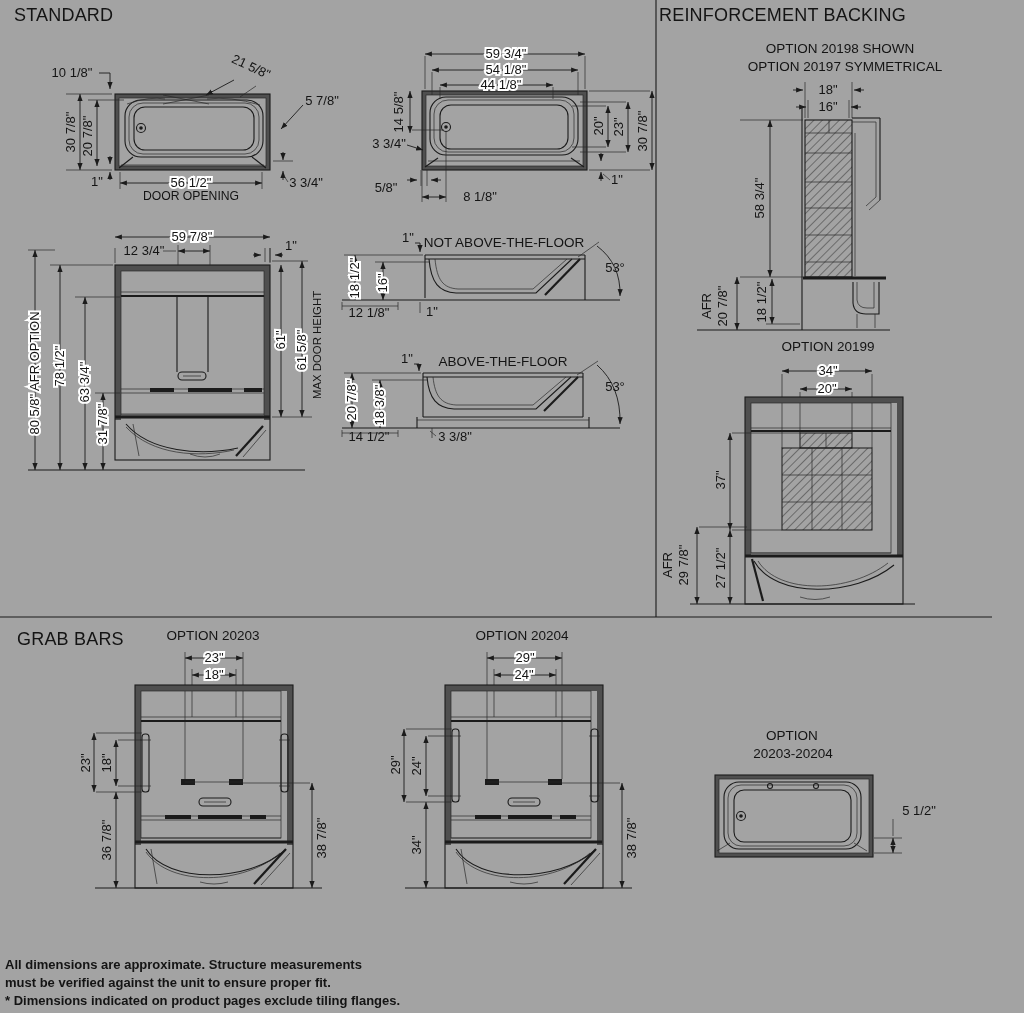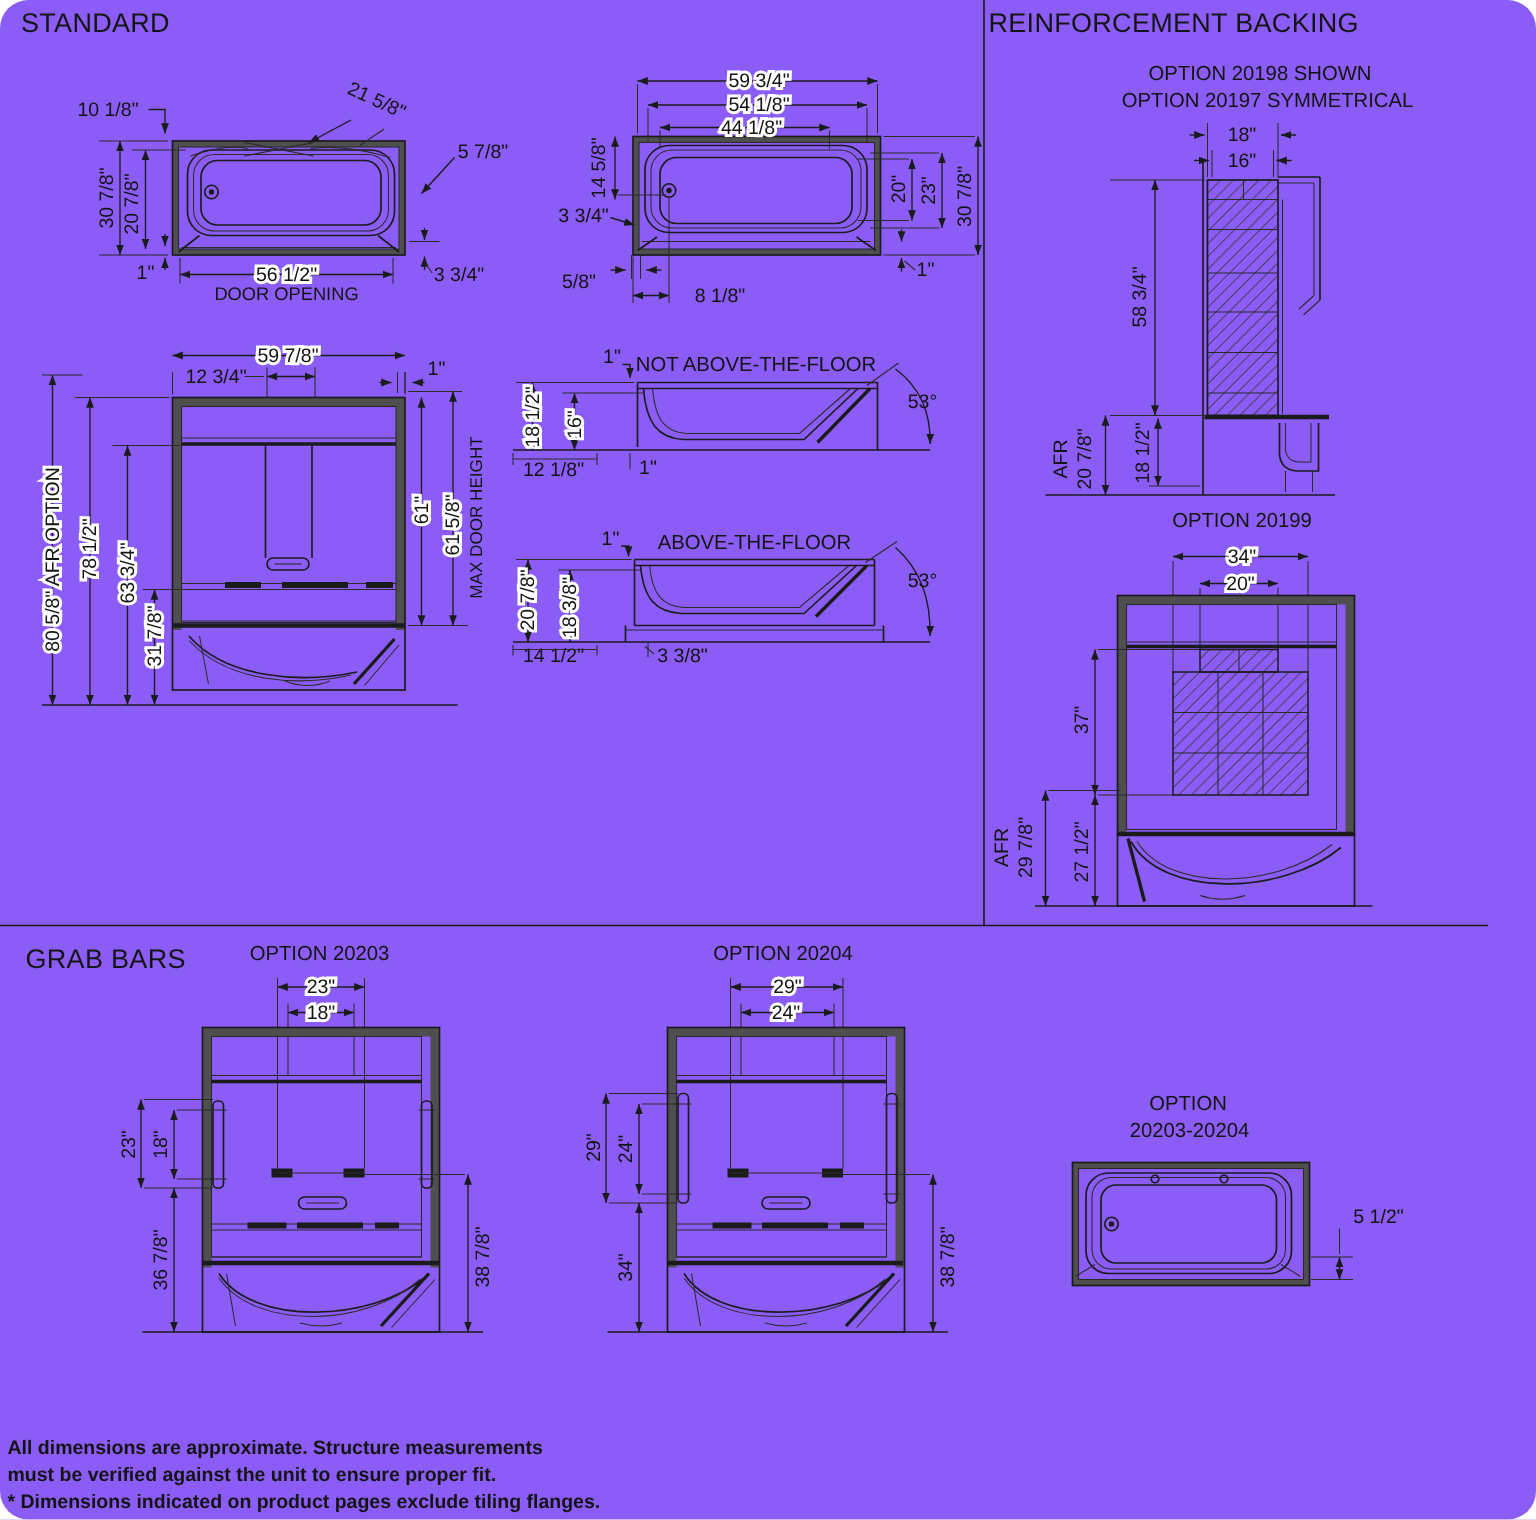--- a/index.html
+++ b/index.html
@@ -1,16 +1,16 @@
 <!DOCTYPE html>
 <html><head>
 <meta charset="utf-8">
 <style>
   html,body{margin:0;padding:0;background:#ffffff;}
-  #page{position:relative;width:1024px;height:1013px;background:#8b5cf6;overflow:hidden;border-radius:19px;}
+  #page{position:relative;width:1024px;height:1013px;background:#a3a3a3;overflow:hidden;}
   svg{display:block;}
   .ln{stroke:#1b1b1b;stroke-width:1.1;fill:none;}
   .lt{stroke:#2a2a2a;stroke-width:.7;fill:none;}
   .w2{stroke:#1b1b1b;stroke-width:2.2;fill:none;}
   .w3{stroke:#1b1b1b;stroke-width:3;fill:none;}
   .dim{stroke:#1b1b1b;stroke-width:.9;fill:none;}
   .wall{fill:#4f4f4f;}
   .drk{fill:#1b1b1b;stroke:none;}
   text{font-family:"Liberation Sans","DejaVu Sans",sans-serif;font-size:13px;fill:#141414;}
   .dt{paint-order:stroke;stroke:#ffffff;stroke-width:4px;}

